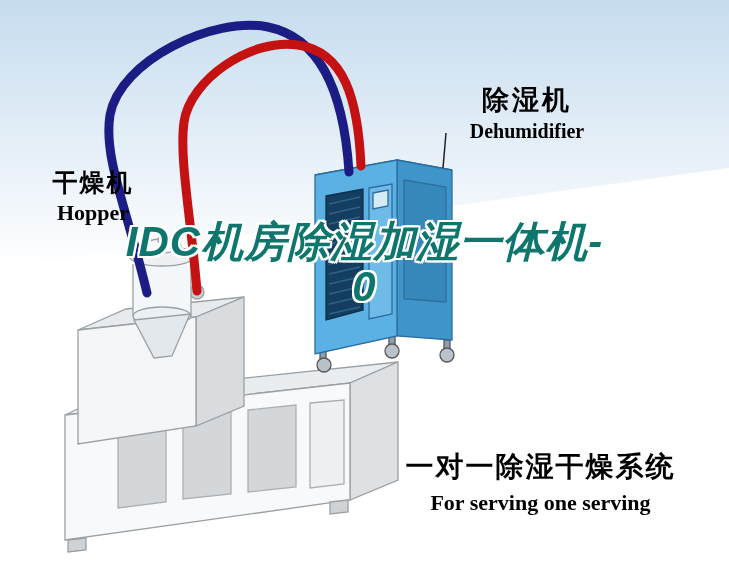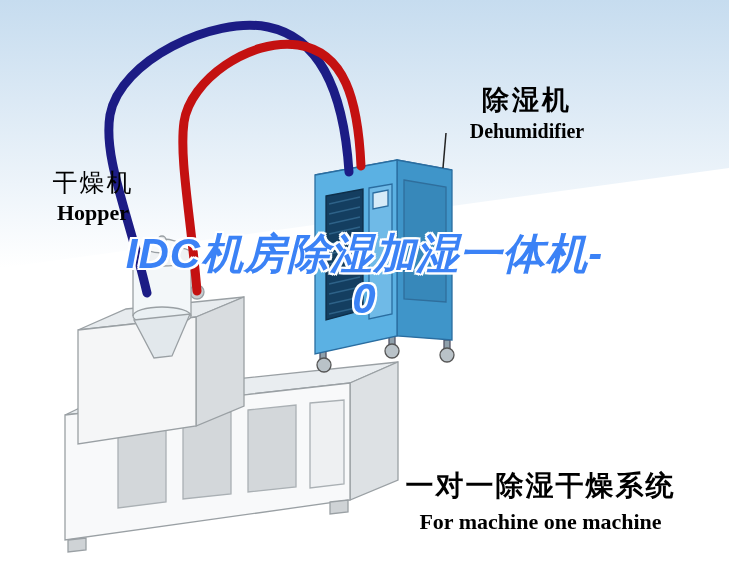--- a/index.html
+++ b/index.html
@@ -10,33 +10,33 @@
   }
   .art { position:absolute; left:0; top:0; width:729px; height:561px; }
   .label { position:absolute; text-align:center; color:#000; }
   .serif { font-family:"Liberation Serif","DejaVu Serif",serif; }
 
   .label-dehu { left:438px; top:74px; width:178px;margin-top:8px; }
   .label-dehu .cn { font-size:27px; font-weight:bold; letter-spacing:3px; }
   .label-dehu .en { font-size:20px; font-weight:600; margin-top:2px; }
 
   .label-hopper { left:40px; top:166px; width:106px; }
-  .label-hopper .cn { font-size:25px; font-weight:normal; letter-spacing:2px; }
+  .label-hopper .cn { font-size:25px; font-weight:bold; letter-spacing:2px; }
   .label-hopper .en { font-size:22px; font-weight:600; margin-top:1px; }
 
   .watermark {
-    position:absolute; left:0; right:0; top:232px; text-align:center;
+    position:absolute; left:0; right:0; top:220px; text-align:center;
     font-size:42px; font-weight:bold; font-style:italic; letter-spacing:1px;
-    line-height:1.06; color:#3b82f6;
+    line-height:1.06; color:#0f766e;
     text-shadow:
       -2px -2px 0 #fff, 2px -2px 0 #fff, -2px 2px 0 #fff, 2px 2px 0 #fff,
       -2px 0 0 #fff, 2px 0 0 #fff, 0 -2px 0 #fff, 0 2px 0 #fff;
   }
 
-  .caption { position:absolute; left:388px; top:467px; width:305px; text-align:center; color:#000; }
+  .caption { position:absolute; left:388px; top:448px; width:305px; text-align:center; color:#000; }
   .caption .cap-cn { font-size:28px; font-weight:bold; letter-spacing:2px; }
   .caption .cap-en { font-size:22px; font-weight:600; margin-top:4px; }
 </style>
 </head>
 <body>
 
 <div class="stage">
 
   <svg class="art" viewBox="0 0 729 561">
     <defs>
@@ -109,16 +109,16 @@
     <div class="en serif">Hopper</div>
   </div>
 
   <div class="watermark">
     <div>IDC机房除湿加湿一体机-</div>
     <div>0</div>
   </div>
 
   <div class="caption">
     <div class="cap-cn">一对一除湿干燥系统</div>
-    <div class="cap-en serif">For machine one machine</div>
+    <div class="cap-en serif">For serving one serving</div>
   </div>
 
 </div>
 
 </body></html>

